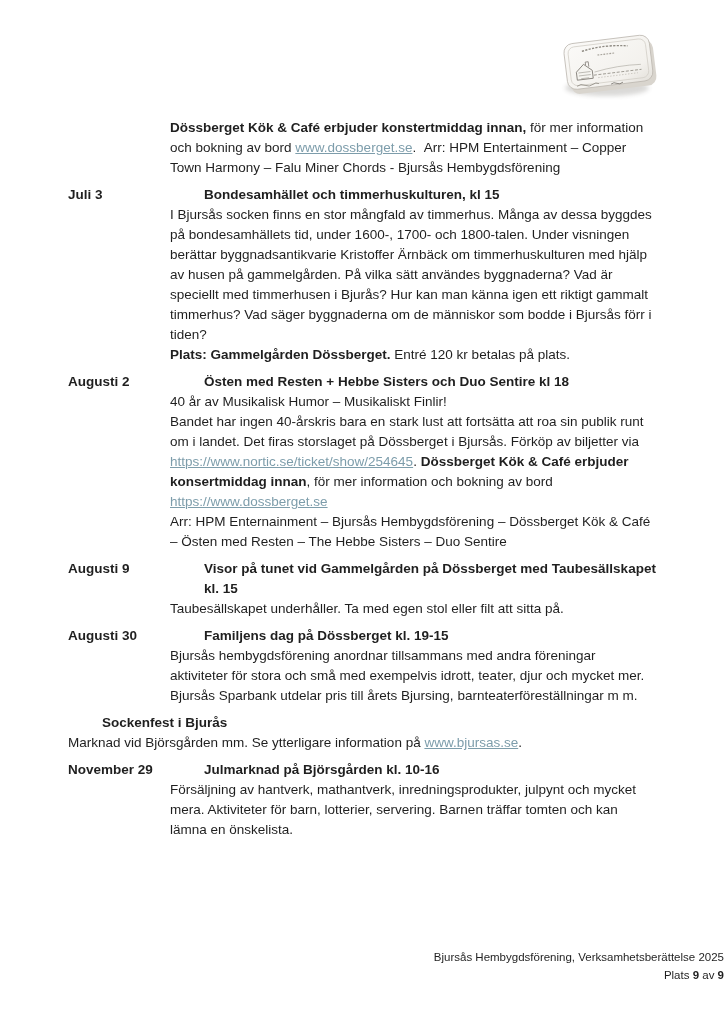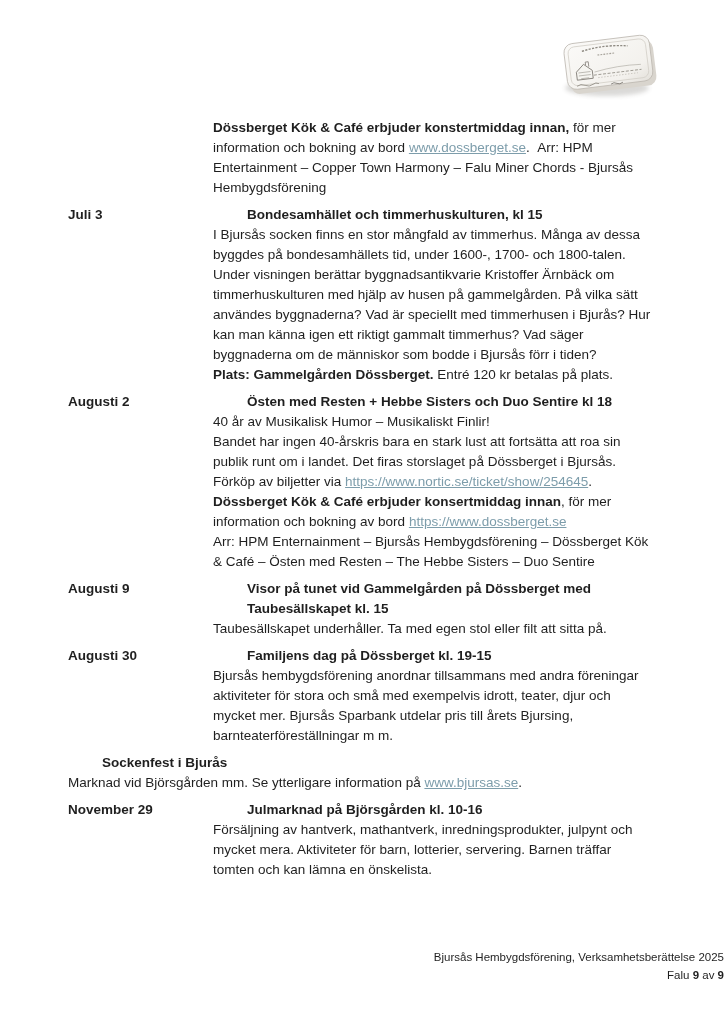--- a/index.html
+++ b/index.html
@@ -12,21 +12,21 @@
     font-family:"Liberation Sans","DejaVu Sans",sans-serif;
     color:var(--text);
     -webkit-font-smoothing:antialiased;
   }
   .page{position:absolute;inset:0;background:#fff;}
   
   .photo{position:absolute;left:553px;top:34px;width:116px;height:68px;}
   
   .content{position:absolute;left:68px;top:118px;width:588px;
     font-size:13.5px;line-height:20px;}
-  .event-row{display:flex;margin-bottom:7px;gap:43px;}
+  .event-row{display:flex;margin-bottom:7px;}
   .date-cell{width:102px;flex:0 0 102px;font-weight:bold;}
   .body-cell{flex:1;min-width:0;}
   .event-title{font-weight:bold;margin-left:34px;}
   .body-cell p{margin:0;}
   .b{font-weight:bold;}
   a.doclink{color:var(--link);text-decoration:underline;cursor:pointer;}
   
   .footer{position:absolute;left:0;right:0;top:948px;text-align:right;
     font-size:11.5px;line-height:18px;}
   .footer .b{font-weight:bold;}
@@ -116,16 +116,16 @@
         <div class="date-cell">November 29</div>
         <div class="body-cell">
           <div class="event-title">Julmarknad på Björsgården kl. 10-16</div>
           <p><span class="">Försäljning av hantverk, mathantverk, inredningsprodukter, julpynt och mycket mera. Aktiviteter för barn, lotterier, servering. Barnen träffar tomten och kan lämna en önskelista.</span></p>
         </div>
       </div>
     </div>
 
   <div class="footer">
     <div>Bjursås Hembygdsförening, Verksamhetsberättelse 2025</div>
-    <div><span>Falu </span><span class="b">9</span><span> av </span><span class="b">9</span></div>
+    <div><span>Plats </span><span class="b">9</span><span> av </span><span class="b">9</span></div>
   </div>
 
 </div>
 
 </body></html>

